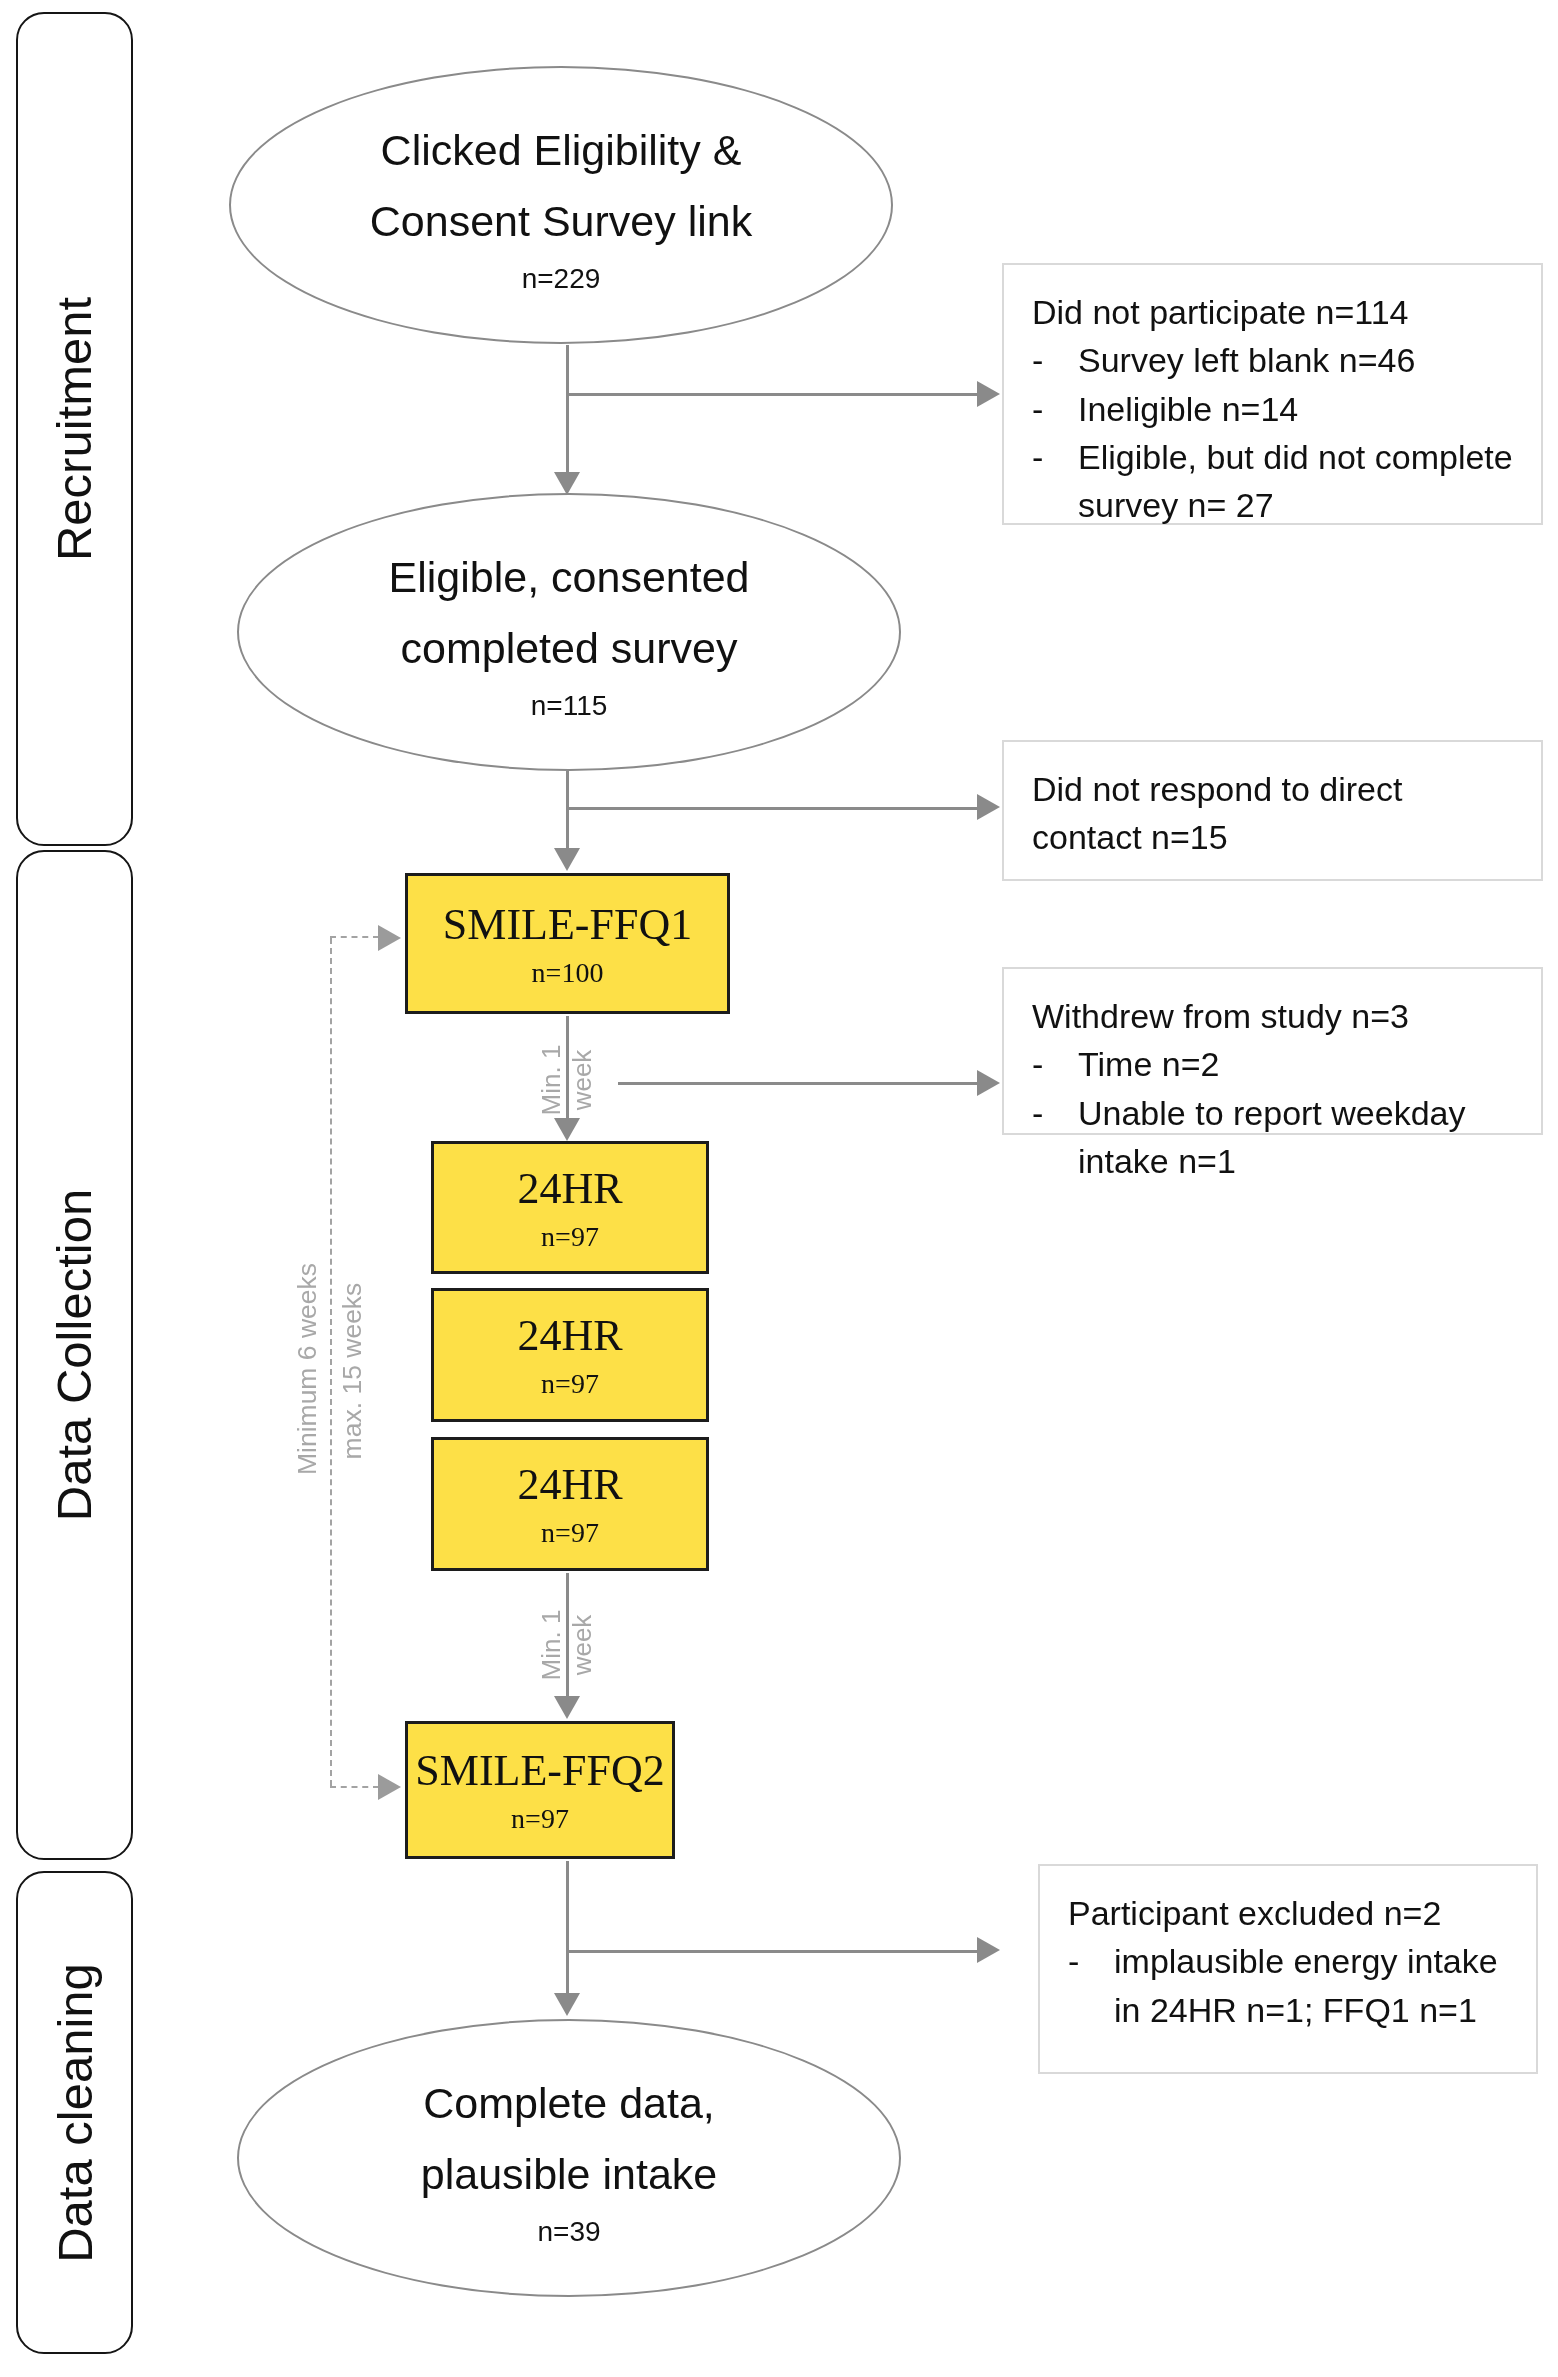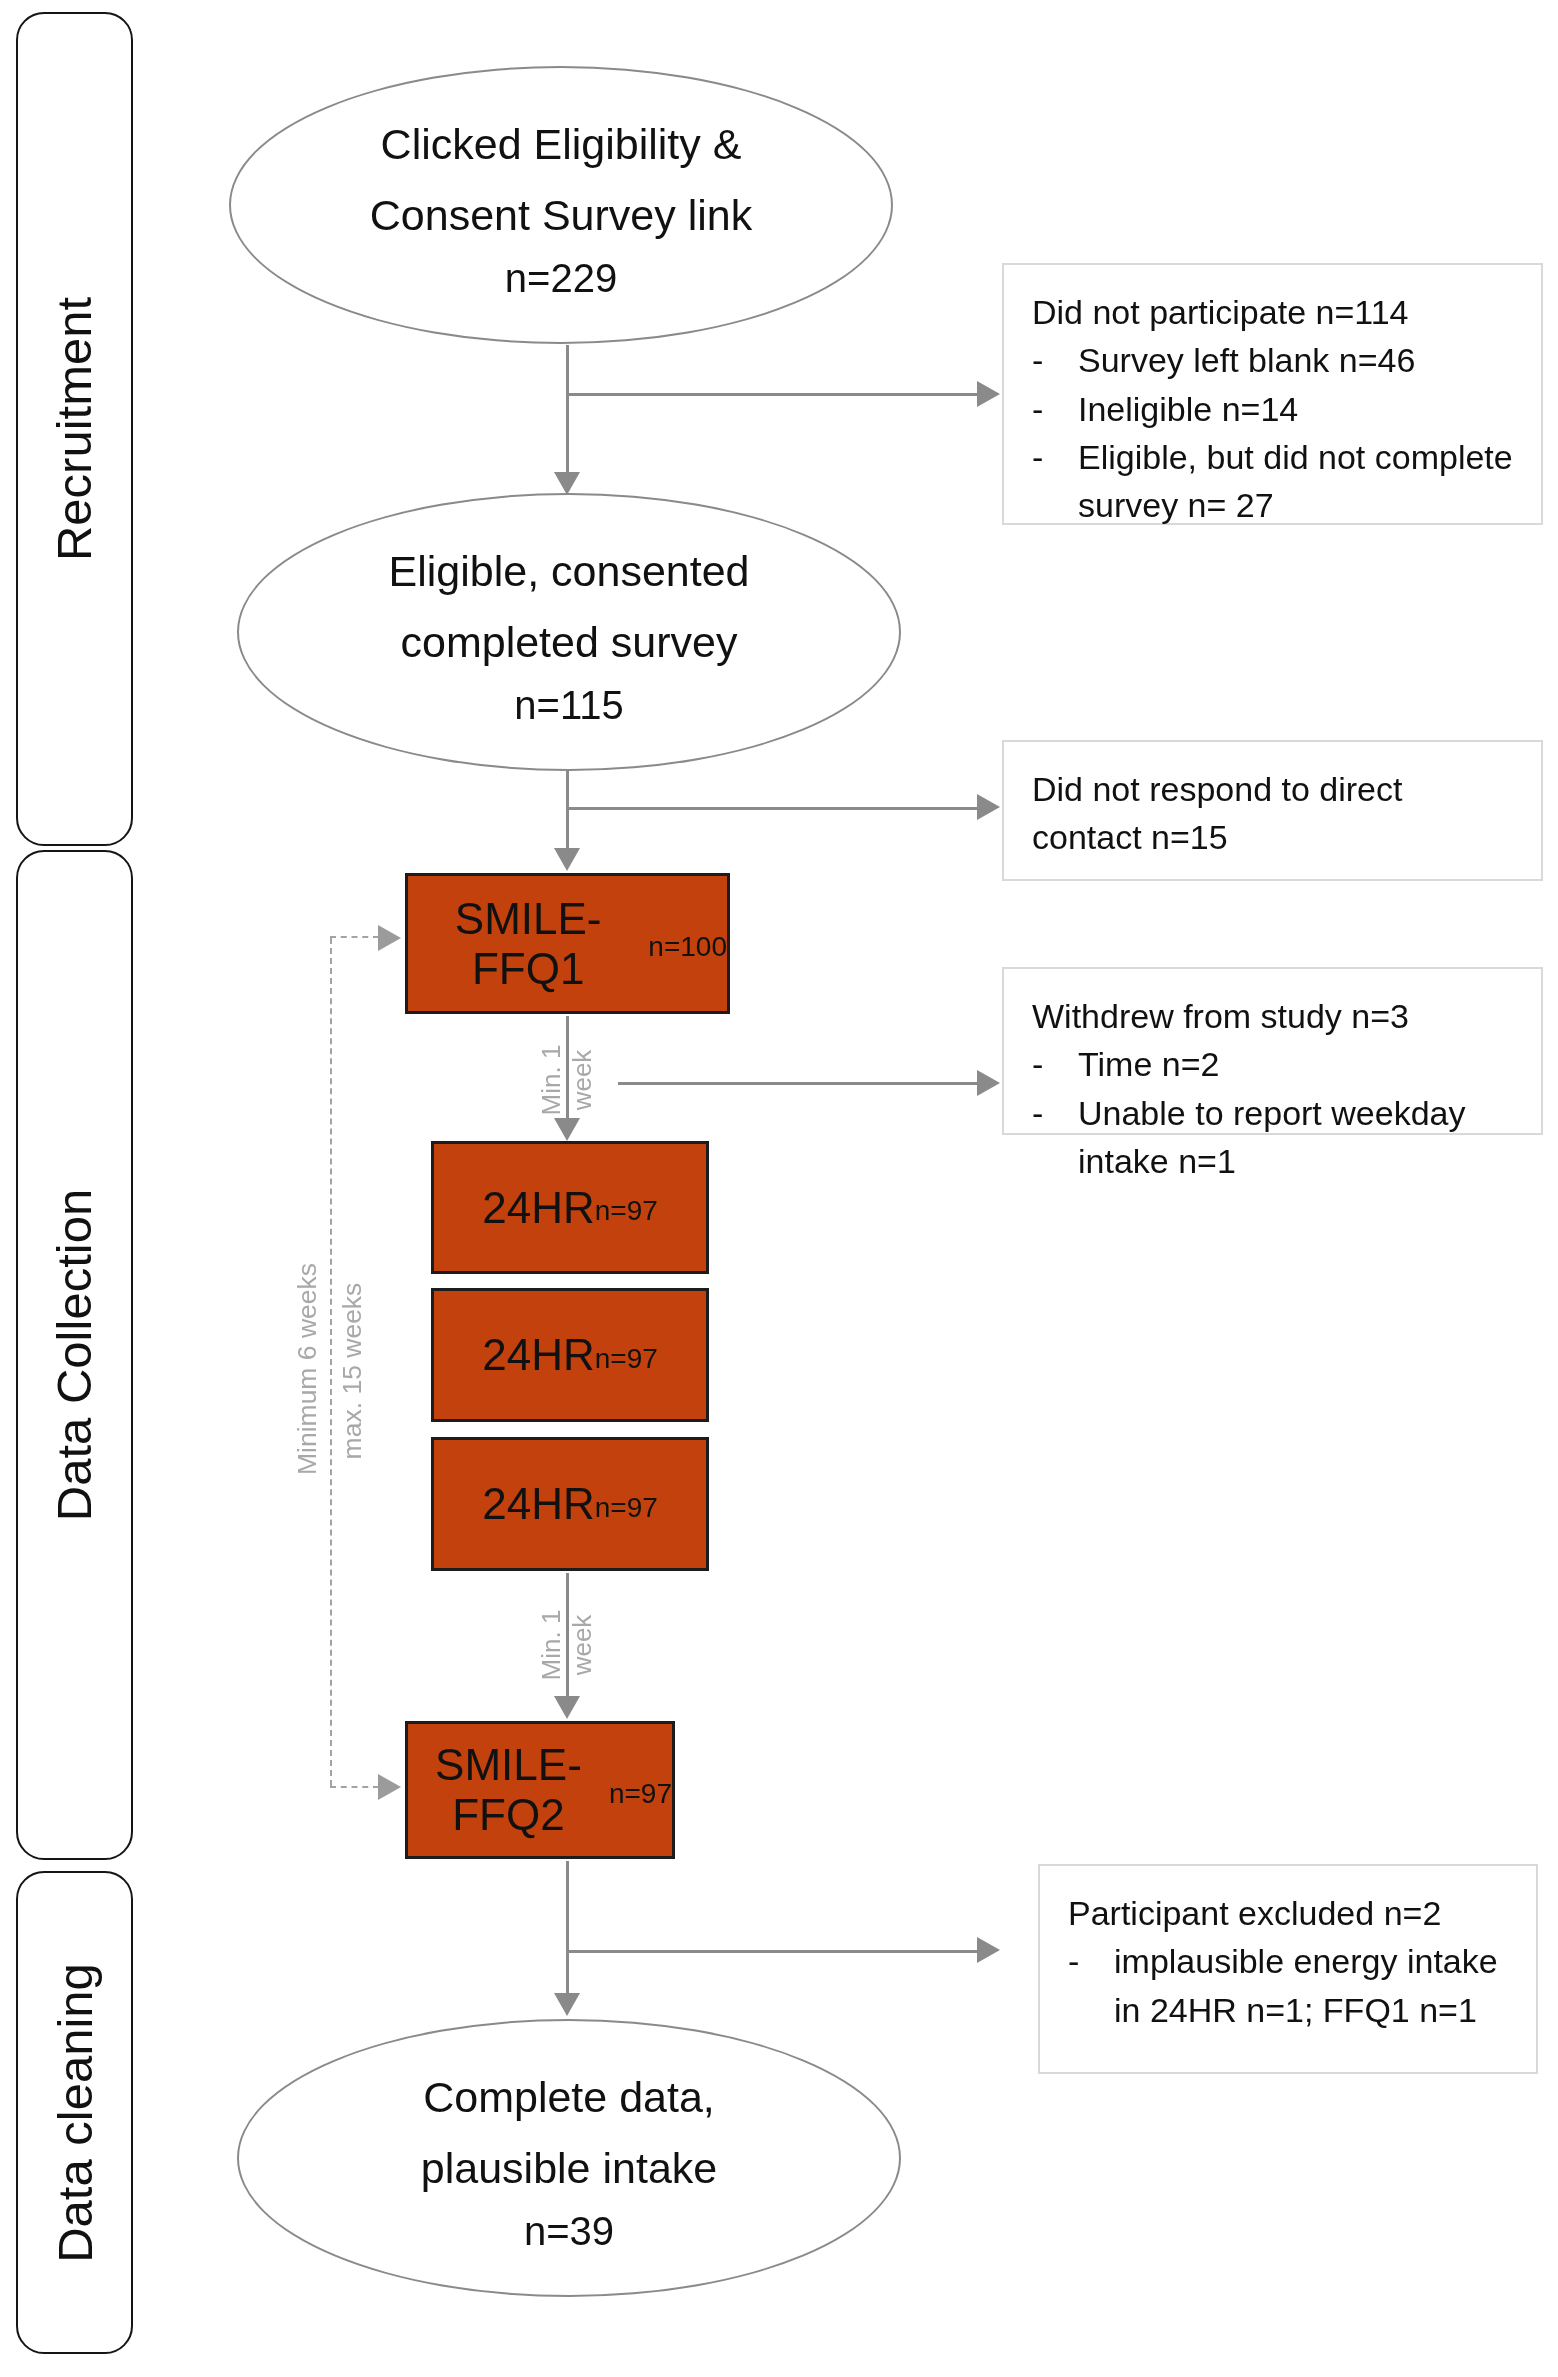--- a/index.html
+++ b/index.html
@@ -16,26 +16,26 @@
   .phase .vtext{
     transform:rotate(-90deg);white-space:nowrap;font-size:49px;color:#111;
   }
   
   .ellipse{
     position:absolute;background:#fff;border:2.7px solid #8a8a8a;border-radius:50%;
     display:flex;flex-direction:column;align-items:center;justify-content:center;
     text-align:center;box-sizing:border-box;
   }
   .ellipse .main{font-size:43px;line-height:1.65;}
-  .ellipse .count{font-size:40px;margin-top:5.3px;}
+  .ellipse .count{font-size:28px;margin-top:5.3px;}
   
   .graybox{
-    position:absolute;background:#c2410c;border:3.5px solid #1c1c1c;
-    display:flex;flex-direction:row;align-items:center;justify-content:center;
-    text-align:center;box-sizing:border-box;
+    position:absolute;background:#fde047;border:3.5px solid #1c1c1c;
+    display:flex;flex-direction:column;align-items:center;justify-content:center;
+    text-align:center;box-sizing:border-box;font-family:Liberation Serif, serif;
   }
   .graybox .title{font-size:44px;}
   .graybox .count{font-size:28px;margin-top:7px;}
   
   .notebox{
     position:absolute;background:#fff;border:2.7px solid #d9d9d9;
     font-size:34px;line-height:1.42;box-sizing:border-box;
     padding:23px 23px 16px 28px;
   }
   .notebox .bullet{display:flex;}

